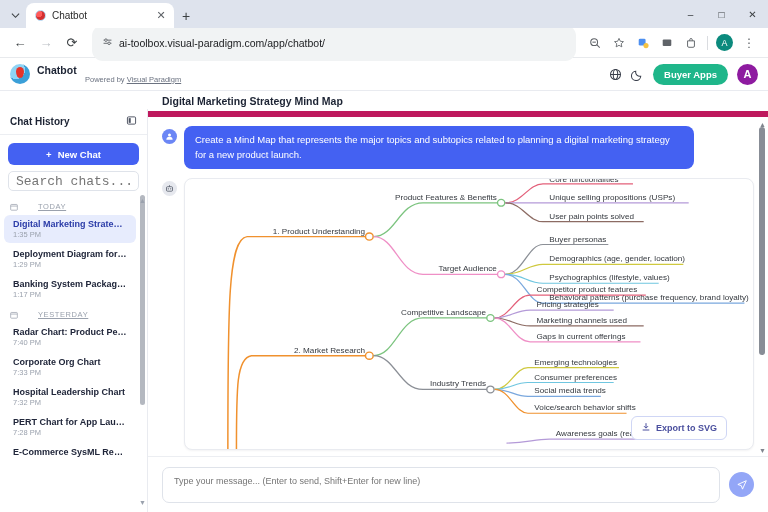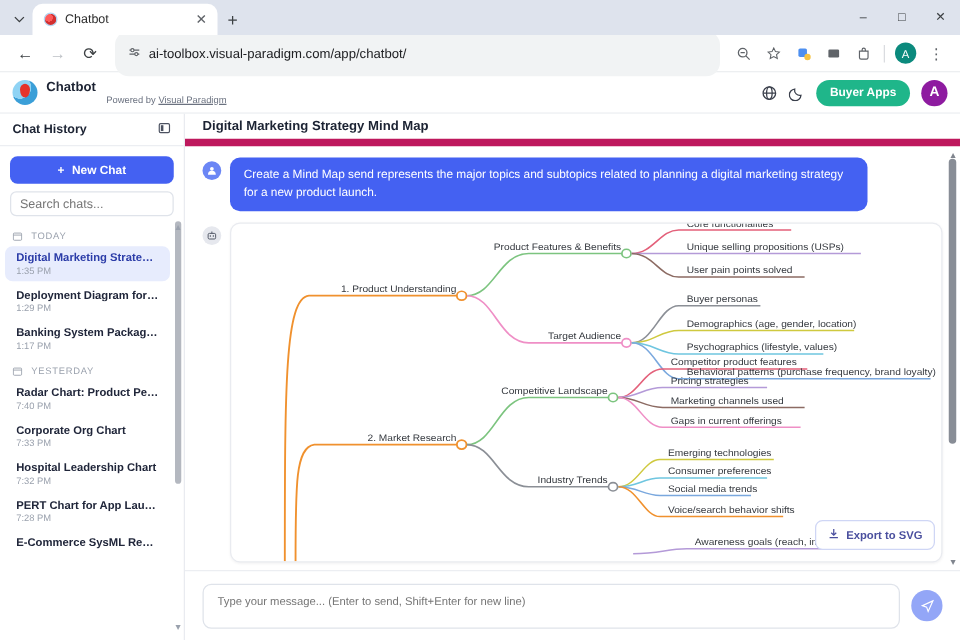--- a/index.html
+++ b/index.html
@@ -96,46 +96,46 @@
     color: #fff; font-size: 11px; font-weight: bold;
     display: flex; align-items: center; justify-content: center;
   }
 
   
   .body-split { display: flex; height: calc(512px - 28px - 30px - 33px); }
 
   
   .sidebar {
     width: 148px; background: #fff; border-right: 1px solid #e9ebf0;
-    display: flex; flex-direction: column; position: relative;
+    display: flex; flex-direction: column; position: relative; margin-top: 18px;
   }
   .sb-head {
     height: 26px; display: flex; align-items: center; padding: 0 10px;
     border-bottom: 1px solid #eceef2;
   }
   .sb-head-title { font-size: 10px; font-weight: bold; color: #1c2333; }
   .sb-collapse { margin-left: auto; color: #4b5160; font-size: 11px; }
   .new-chat {
     margin: 8px 8px 6px; height: 22px; background: #4461f2; color: #fff;
     border-radius: 6px; font-size: 9.5px; font-weight: bold;
     display: flex; align-items: center; justify-content: center; gap: 6px;
   }
   .search-box {
     margin: 0 8px 6px; height: 20px; border: 1px solid #dfe3ea;
     border-radius: 5px; display: flex; align-items: center; padding: 0 7px;
   }
   .search-box input {
-    border: 0; outline: 0; font-size: 10px; color: #9aa1ad;
-    font-family: Liberation Sans, sans-serif; width: 100%; background: transparent;
+    border: 0; outline: 0; font-size: 13px; color: #9aa1ad;
+    font-family: Liberation Mono, monospace; width: 100%; background: transparent;
   }
   .chat-list { flex: 1; overflow: hidden; position: relative; padding-right: 7px; }
   .group-label {
-    display: flex; align-items: center; gap: 7px;
+    display: flex; align-items: center; gap: 20px;
     font-size: 7.5px; letter-spacing: .6px; color: #9aa1ad;
-    padding: 5px 10px 4px; text-transform: uppercase;
+    padding: 5px 10px 4px; text-transform: uppercase; text-decoration: underline;
   }
   .chat-item { padding: 4px 9px; margin: 0 4px 2px; border-radius: 6px; }
   .chat-item.active { background: #e7ecfd; }
   .ci-title {
     font-size: 9px; font-weight: bold; color: #20263a;
     white-space: nowrap; overflow: hidden; text-overflow: ellipsis;
   }
   .chat-item.active .ci-title { color: #2b3ca8; }
   .ci-time { font-size: 7.5px; color: #9aa1ad; margin-top: 1px; }
   .sb-scrollbar {
@@ -170,21 +170,21 @@
   }
 
   .map-row { display: flex; gap: 7px; align-items: flex-start; margin-top: 9px; }
   .map-card {
     flex: 1; border: 1px solid #e9ebf0; border-radius: 8px;
     background: #fff; position: relative; height: 272px;
     box-shadow: 0 1px 2px rgba(20,25,45,.05);
   }
   .map-svg { position: absolute; inset: 0; width: 100%; height: 100%; }
   .export-btn {
-    position: absolute; right: 5px; bottom: 9px;
+    position: absolute; right: 26px; bottom: 9px;
     border: 1px solid #cfd6f5; background: #fff; border-radius: 6px;
     font-size: 9px; font-weight: bold; color: #4a4f9e;
     padding: 5px 9px; display: flex; align-items: center; gap: 5px;
   }
 
   .main-scrollbar { position: absolute; right: 3px; top: 30px; bottom: 58px; width: 6px; }
   .main-scroll-thumb { width: 6px; background: #888d96; border-radius: 3px;
                        height: 228px; margin-top: 6px; }
   .main-arrow { position: absolute; right: 2px; color: #80858e; font-size: 7px; }
 
@@ -395,21 +395,21 @@
 
       <div class="convo">
 
         <div class="msg-row">
           <span class="msg-avatar">
             <svg width="9" height="9" viewBox="0 0 12 12">
                 <circle cx="6" cy="4" r="2" fill="#fff"></circle>
                 <path d="M1.8 10.4 a4.2 4.2 0 0 1 8.4 0 Z" fill="#fff"></path>
               </svg>
           </span>
-          <div class="bubble-user">Create a Mind Map send represents the major topics and subtopics related to planning a digital marketing strategy for a new product launch.</div>
+          <div class="bubble-user">Create a Mind Map that represents the major topics and subtopics related to planning a digital marketing strategy for a new product launch.</div>
         </div>
 
         <div class="map-row">
           <span class="msg-avatar bot">
             <svg width="9" height="9" viewBox="0 0 12 12">
                 <rect x="2" y="3.6" width="8" height="6" rx="1.4" stroke="#4b5160" stroke-width="1" fill="none"></rect>
                 <circle cx="4.4" cy="6.4" r=".8" fill="#4b5160"></circle>
                 <circle cx="7.6" cy="6.4" r=".8" fill="#4b5160"></circle>
                 <line x1="6" y1="1.6" x2="6" y2="3.6" stroke="#4b5160" stroke-width="1"></line>
               </svg>

